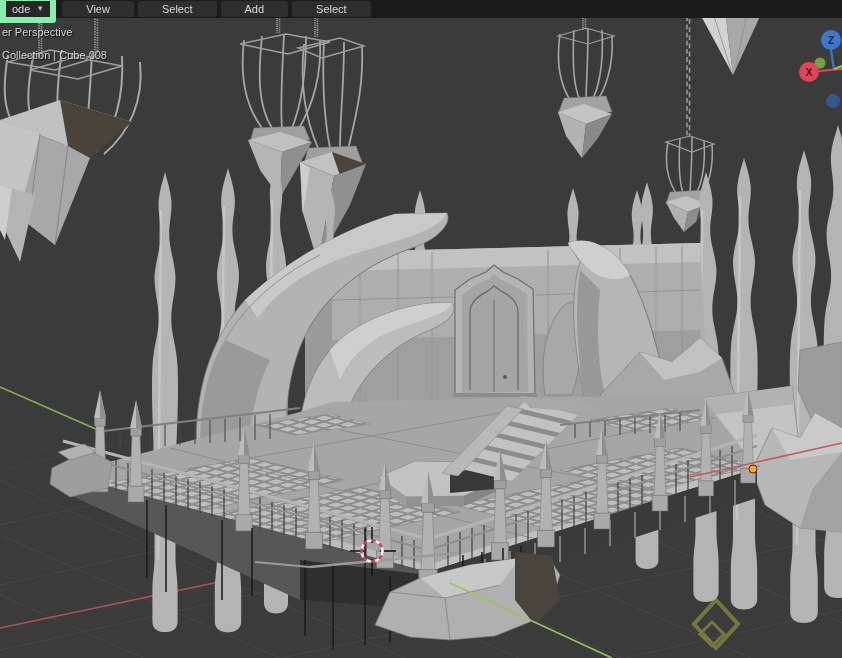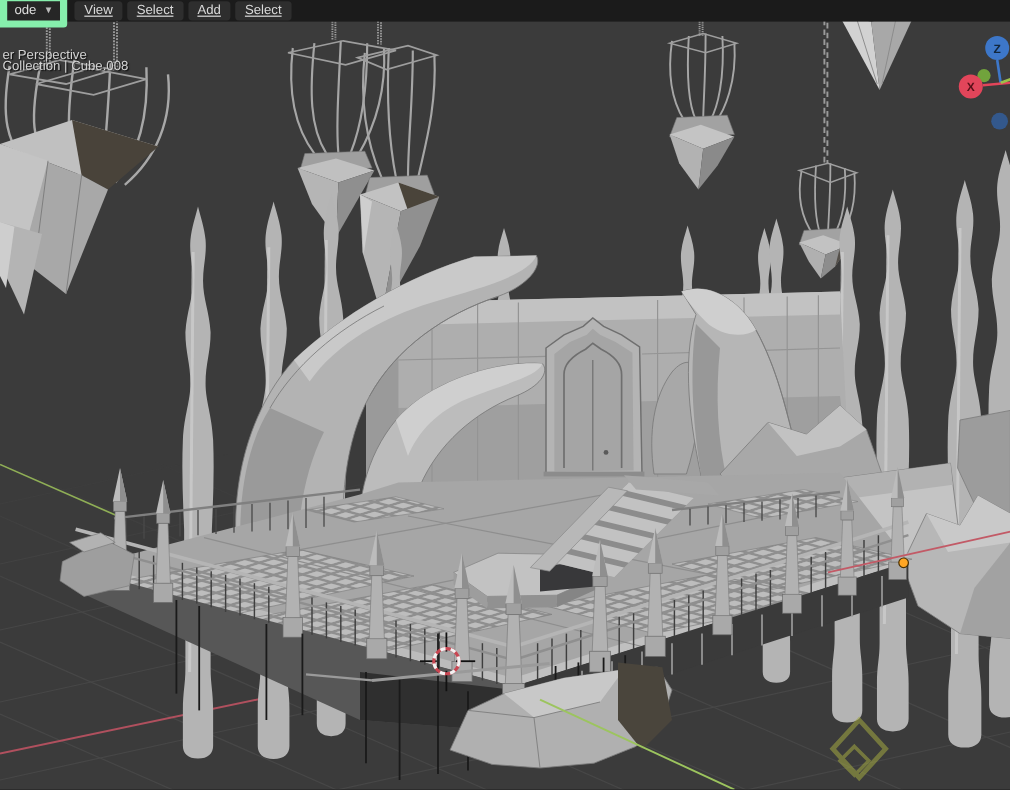--- a/index.html
+++ b/index.html
@@ -4,27 +4,27 @@
 <style>
   html,body{margin:0;padding:0;background:#222;}
   #app{position:relative;width:842px;height:658px;overflow:hidden;background:#3b3b3b;
        font-family:"Liberation Sans",sans-serif;}
   
   #menubar{position:absolute;top:0;left:0;width:100%;height:18px;background:#1b1b1b;
            display:flex;align-items:center;gap:4px;z-index:30;}
   .mode-btn{height:16px;margin:1px 2px 1px 0;padding:0 6px;display:flex;align-items:center;gap:6px;
             background:#262626;border:6px solid #86efac;border-radius:0 3px 3px 0;color:#dddddd;
             font-size:11px;line-height:16px;cursor:default;}
-  .menu-btn{height:16px;padding:0 8px;background:#2e2e2e;border:none;border-radius:3px;
-            color:#d9d9d9;font-size:11px;line-height:16px;font-family:"Liberation Sans",sans-serif;text-decoration:underline;}
+  .menu-btn{height:16px;padding:0 24px;background:#2e2e2e;border:none;border-radius:3px;
+            color:#d9d9d9;font-size:11px;line-height:16px;font-family:"Liberation Sans",sans-serif;}
   .chev{font-size:8px;color:#bbbbbb;}
   
   .vp-text{position:absolute;left:2px;color:#d2d2d2;font-size:11px;text-shadow:1px 1px 1px rgba(0,0,0,.8);
            z-index:20;white-space:nowrap;}
-  #vp-line1{top:40px;}
+  #vp-line1{top:26px;}
   #vp-line2{top:49px;}
   svg{position:absolute;top:0;left:0;}
 </style>
 </head>
 <body>
 
 <div id="app">
 
 <svg width="842" height="658" viewBox="0 0 842 658">
   <defs>

